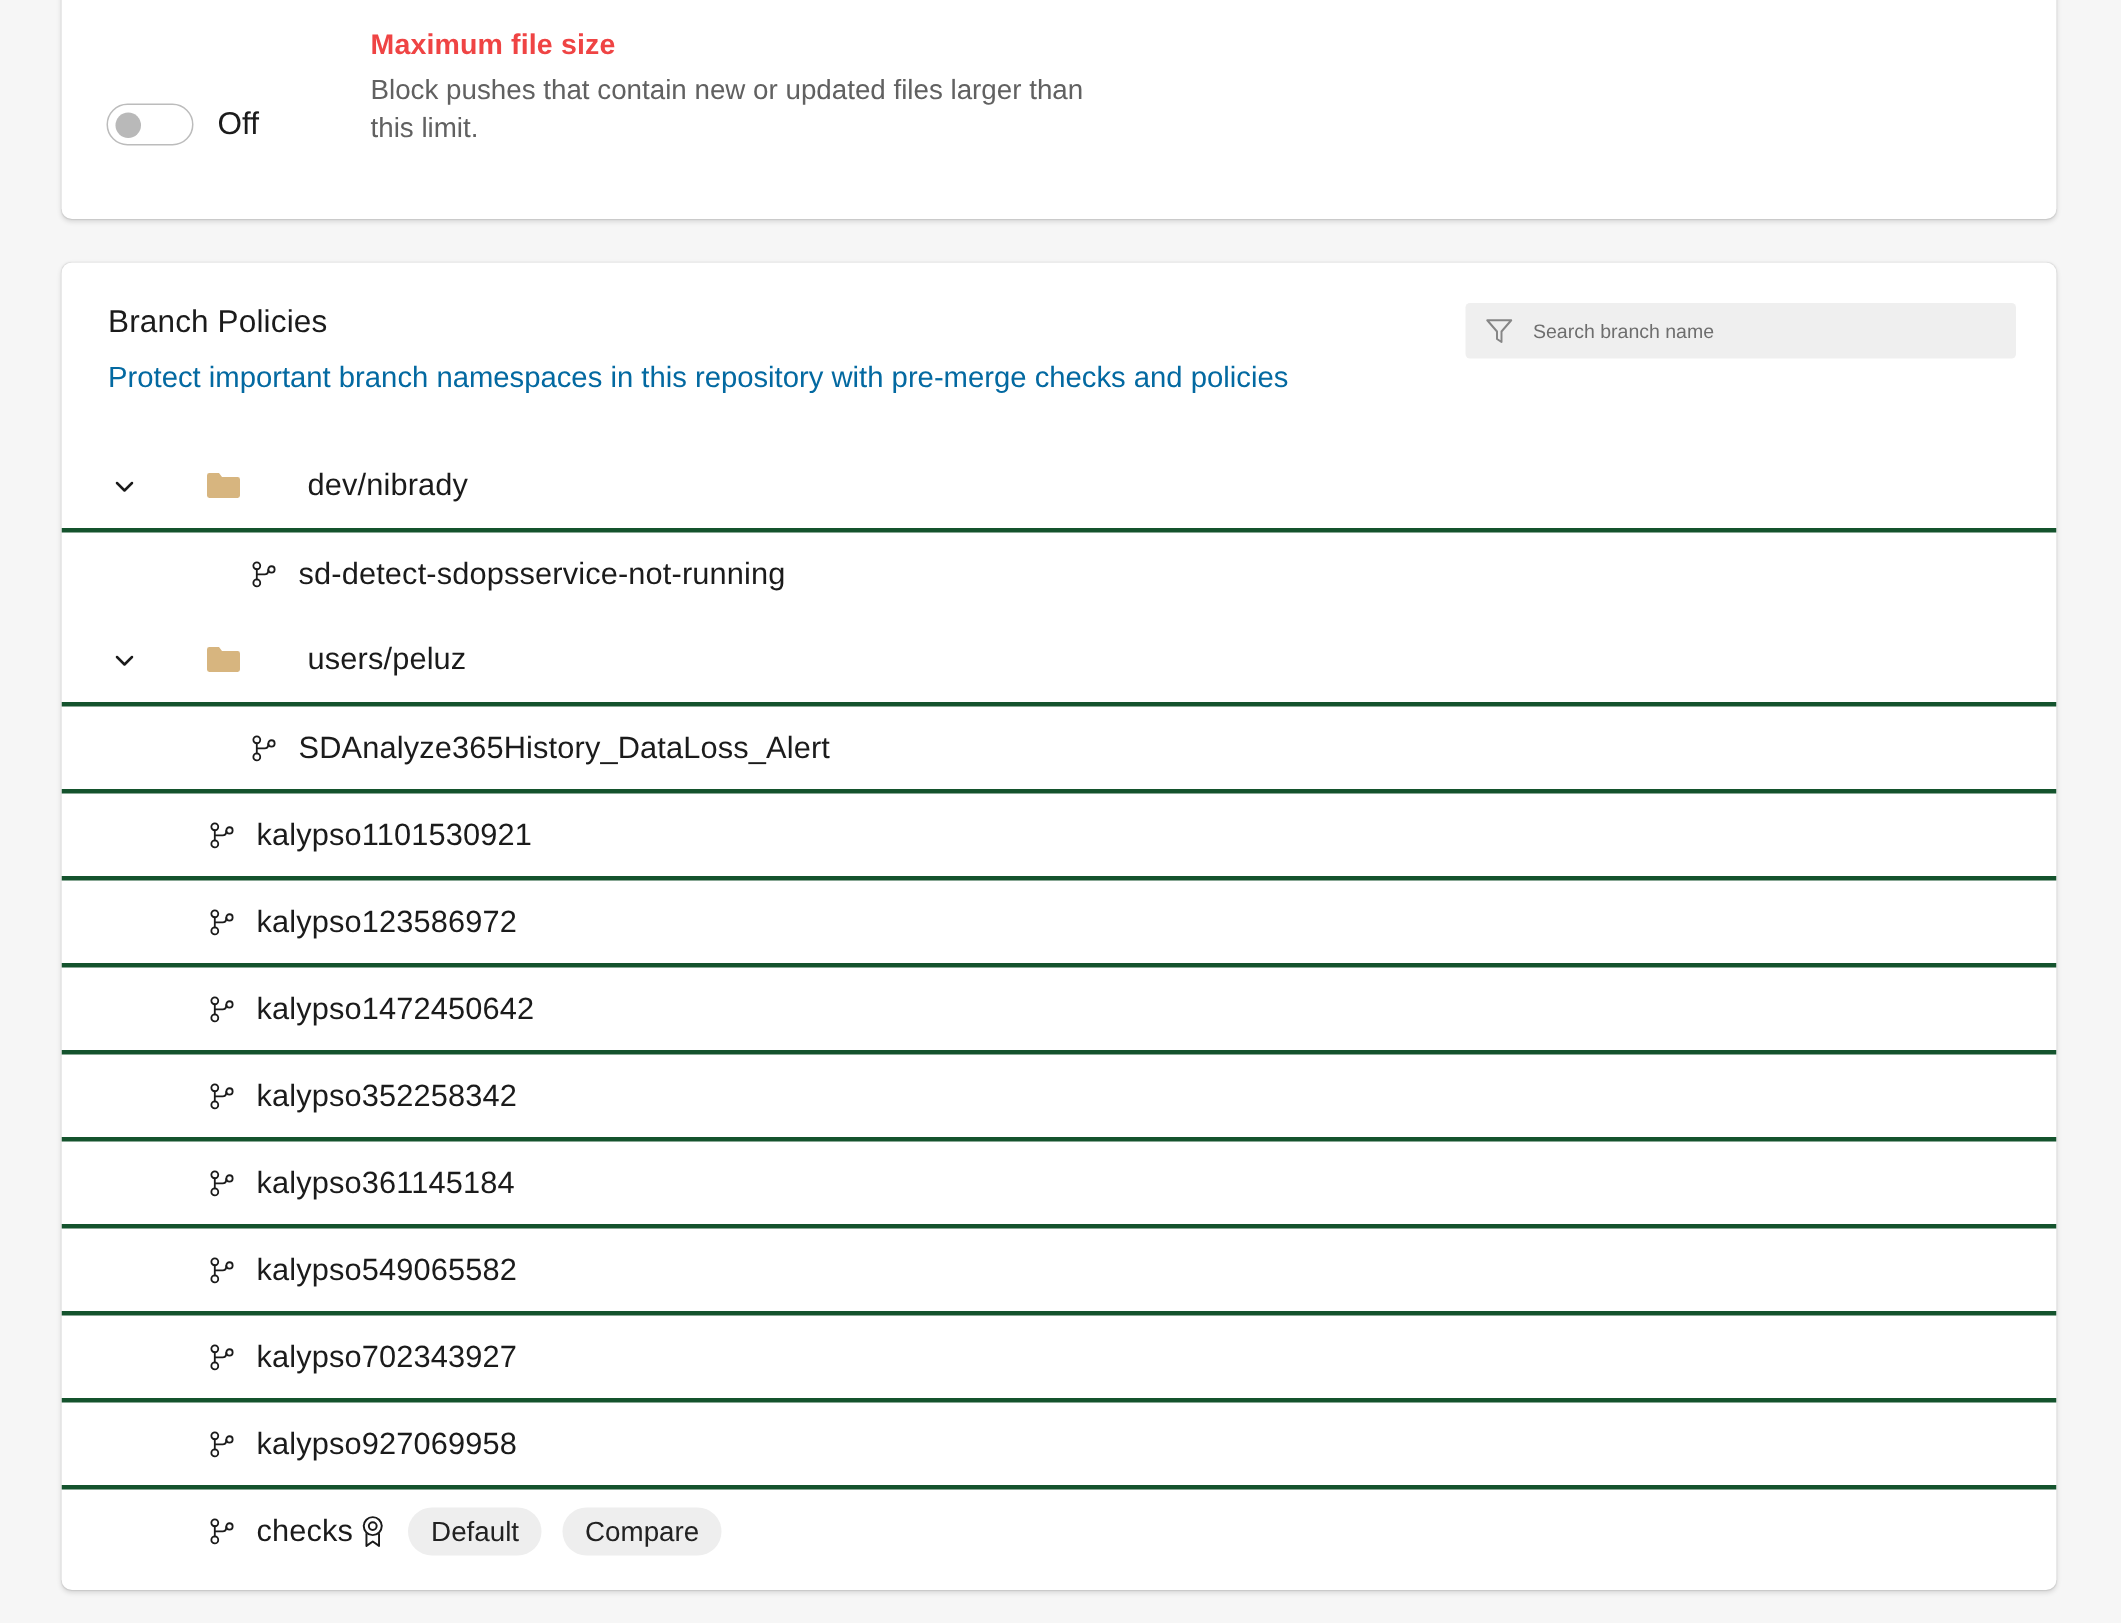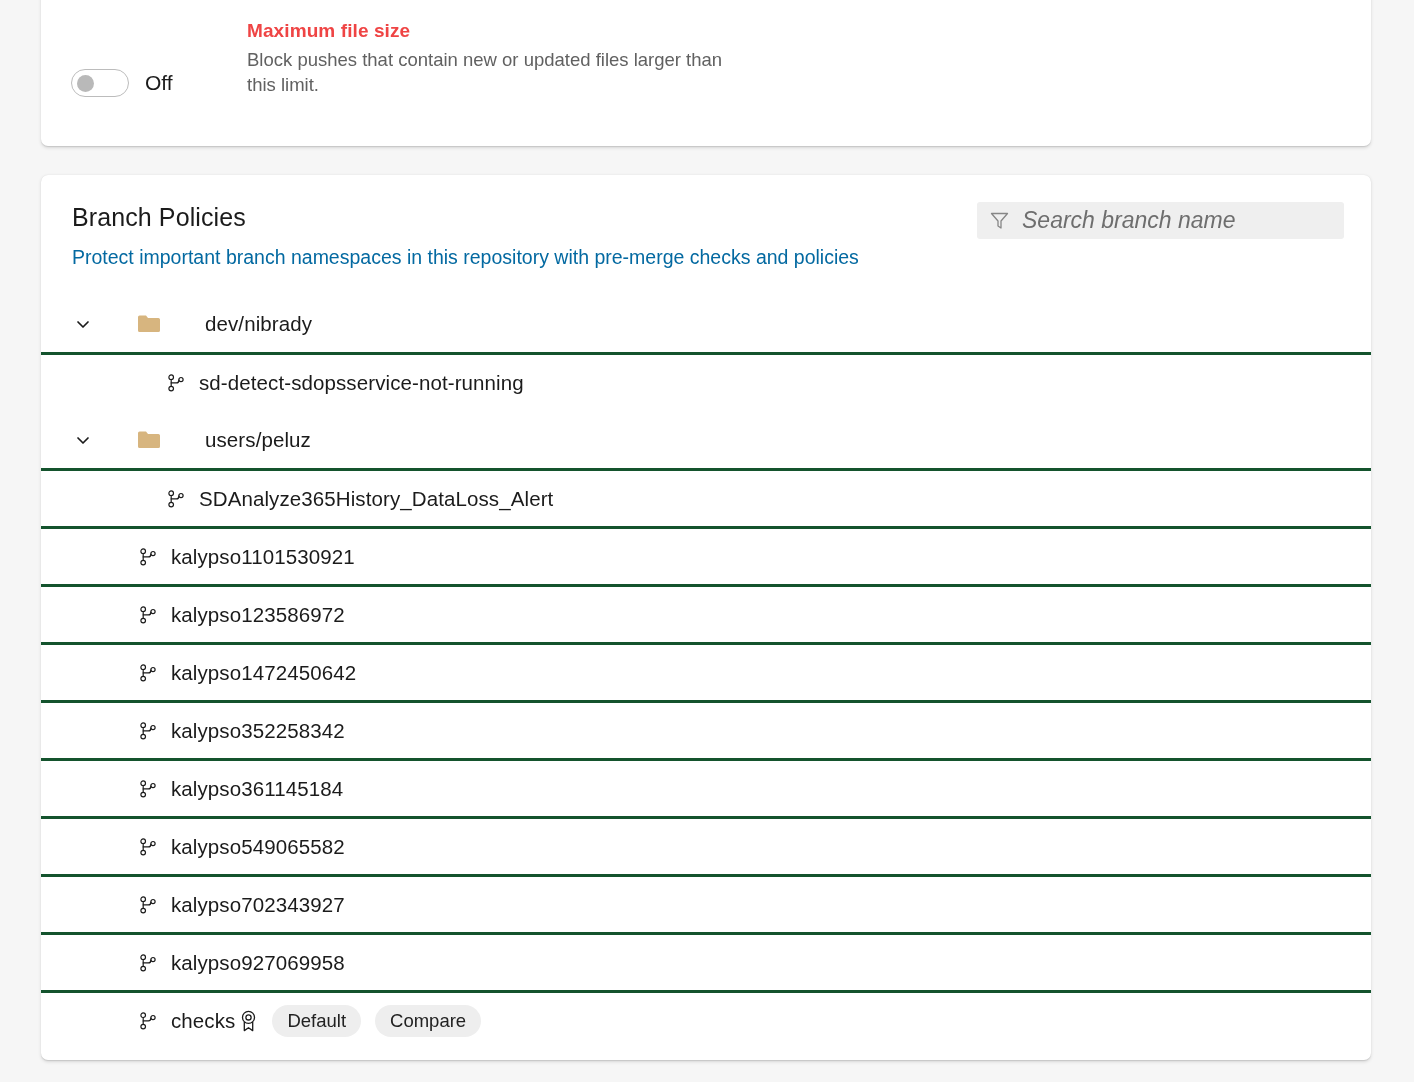--- a/index.html
+++ b/index.html
@@ -97,21 +97,21 @@
     width: 1330px;
     height: 885px;
     overflow: hidden;
   }
   .bp-header {
     position: relative;
     padding: 28px 31px 0 31px;
     height: 119px;
   }
   .bp-title {
-    font-size: 25px;
+    font-size: 21px;
     color: #1b1b1b;
     margin: 0;
     font-weight: normal;
     letter-spacing: .1px;
   }
   .bp-subtitle {
     font-size: 19.5px;
     color: #0369a1;
     margin: 14px 0 0 0;
   }
@@ -128,25 +128,24 @@
     align-items: center;
     padding: 0 12px;
     cursor: text;
   }
   .bp-search .funnel { flex: 0 0 auto; display:block; margin-right: 12px; }
   .bp-search input {
     border: none;
     outline: none;
     background: transparent;
     font-family: "Liberation Sans", sans-serif;
-    font-size: 23px;
+    font-size: 13px;
     color: #3b3b3b;
     width: 100%;
     padding: 0;
-    font-style: italic;
   }
   .bp-search input::placeholder { color: #6e6e6e; opacity: 1; }
 
   
   .bp-list { position: relative; }
   .row {
     position: relative;
     display: flex;
     align-items: center;
     height: 58px;

